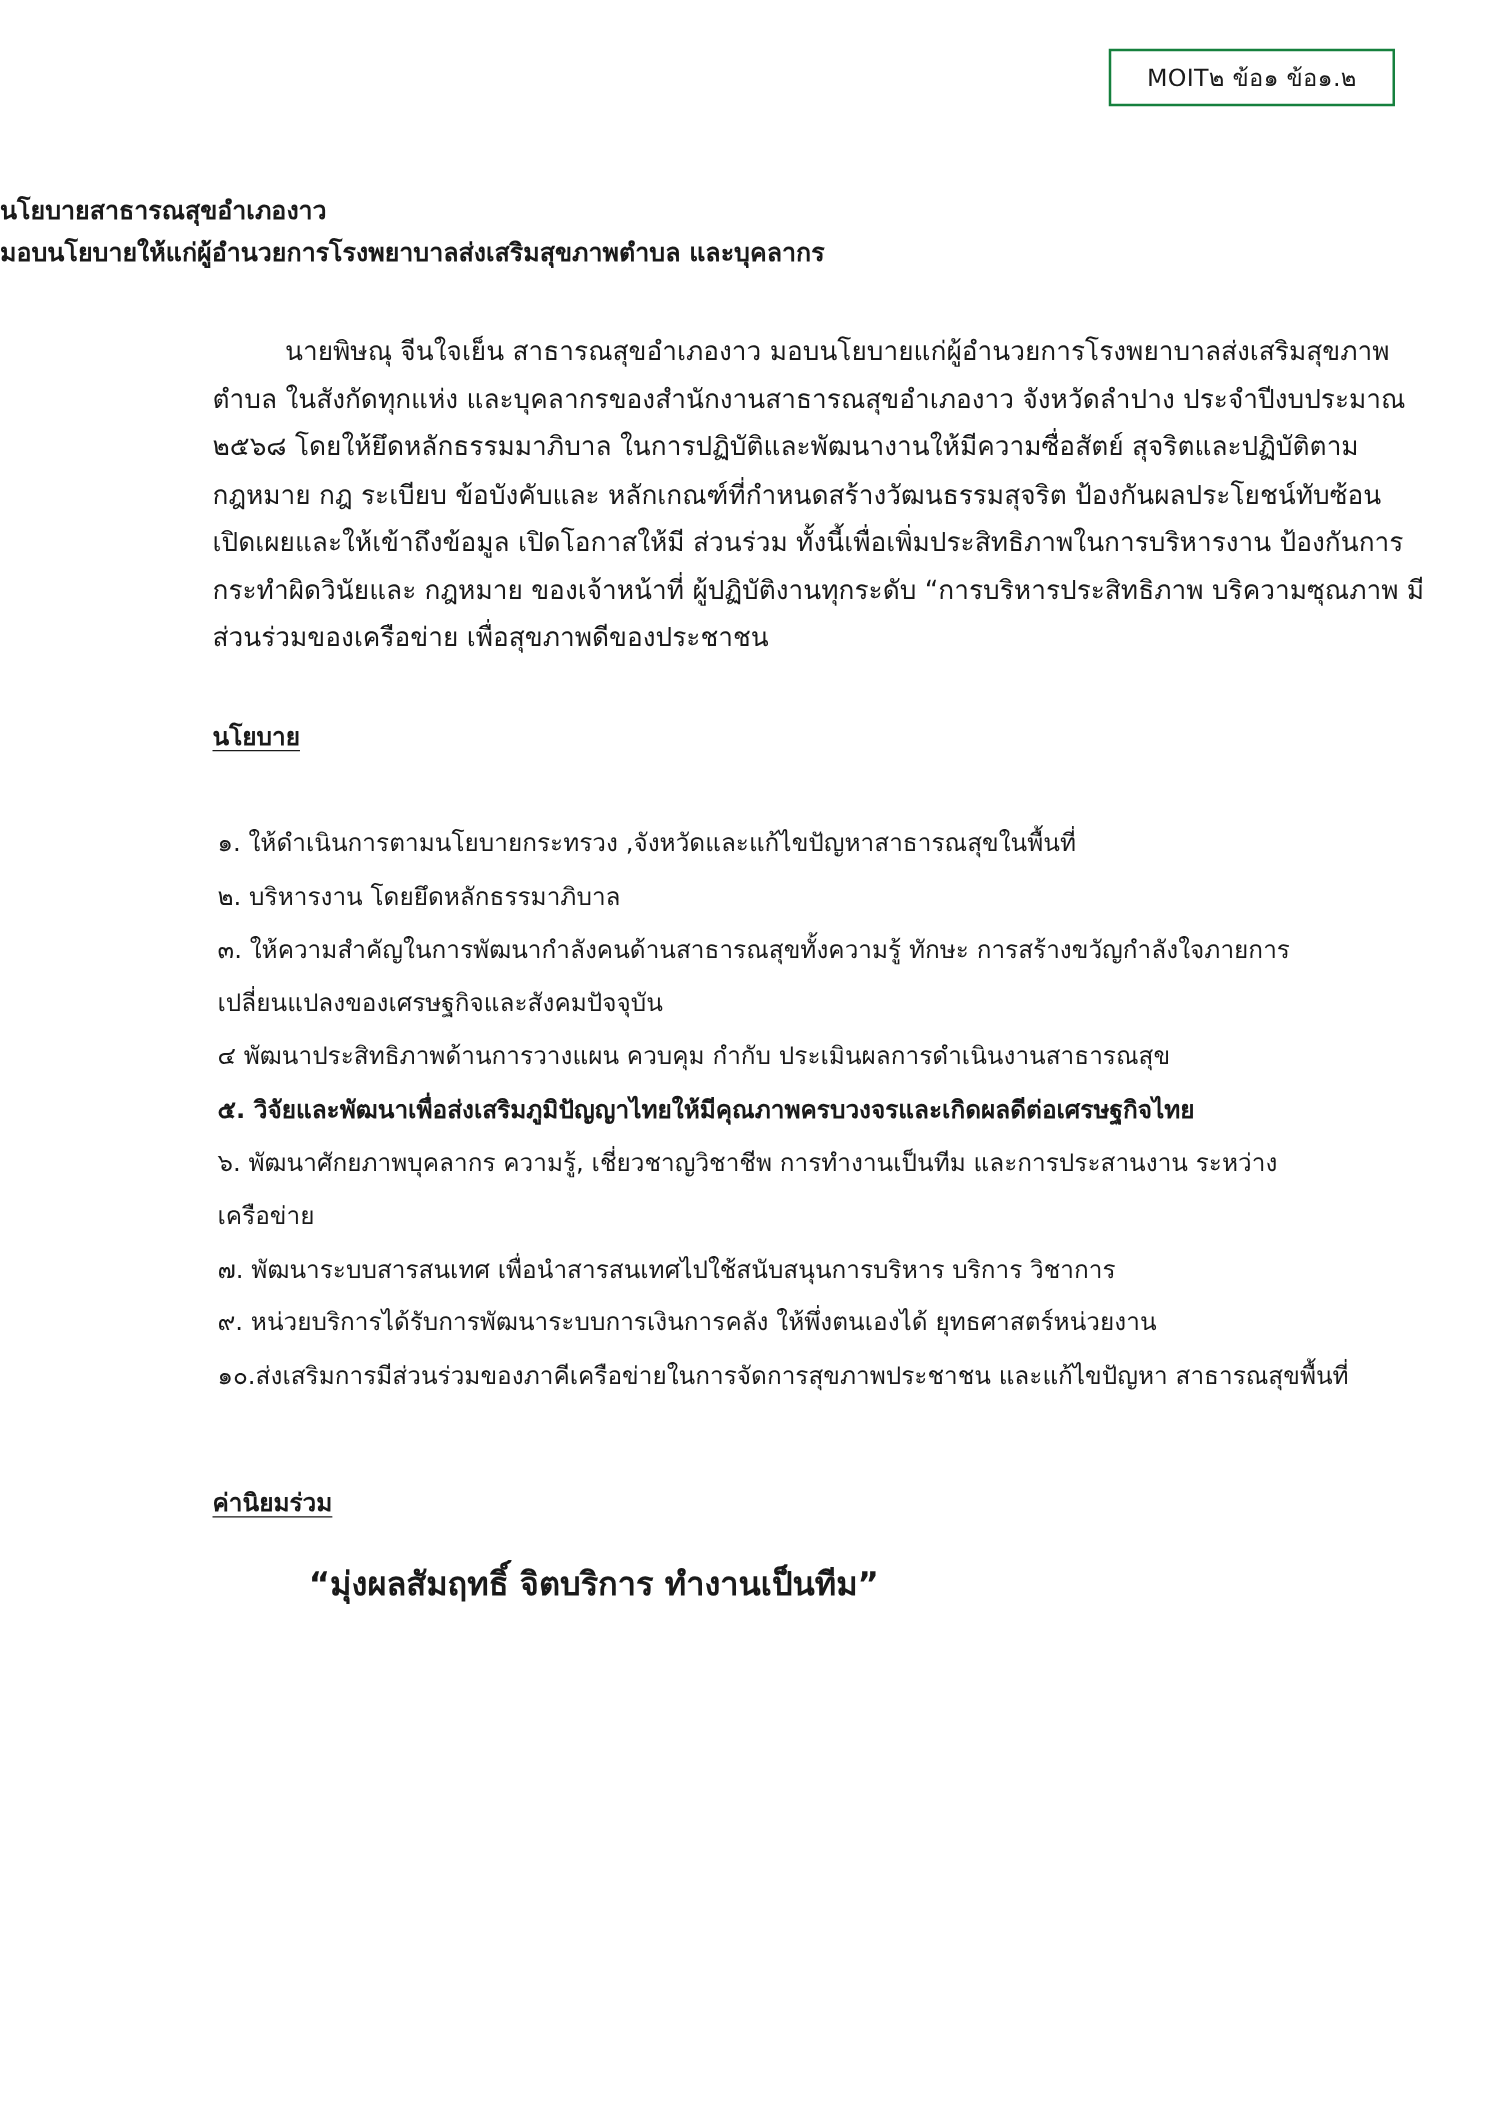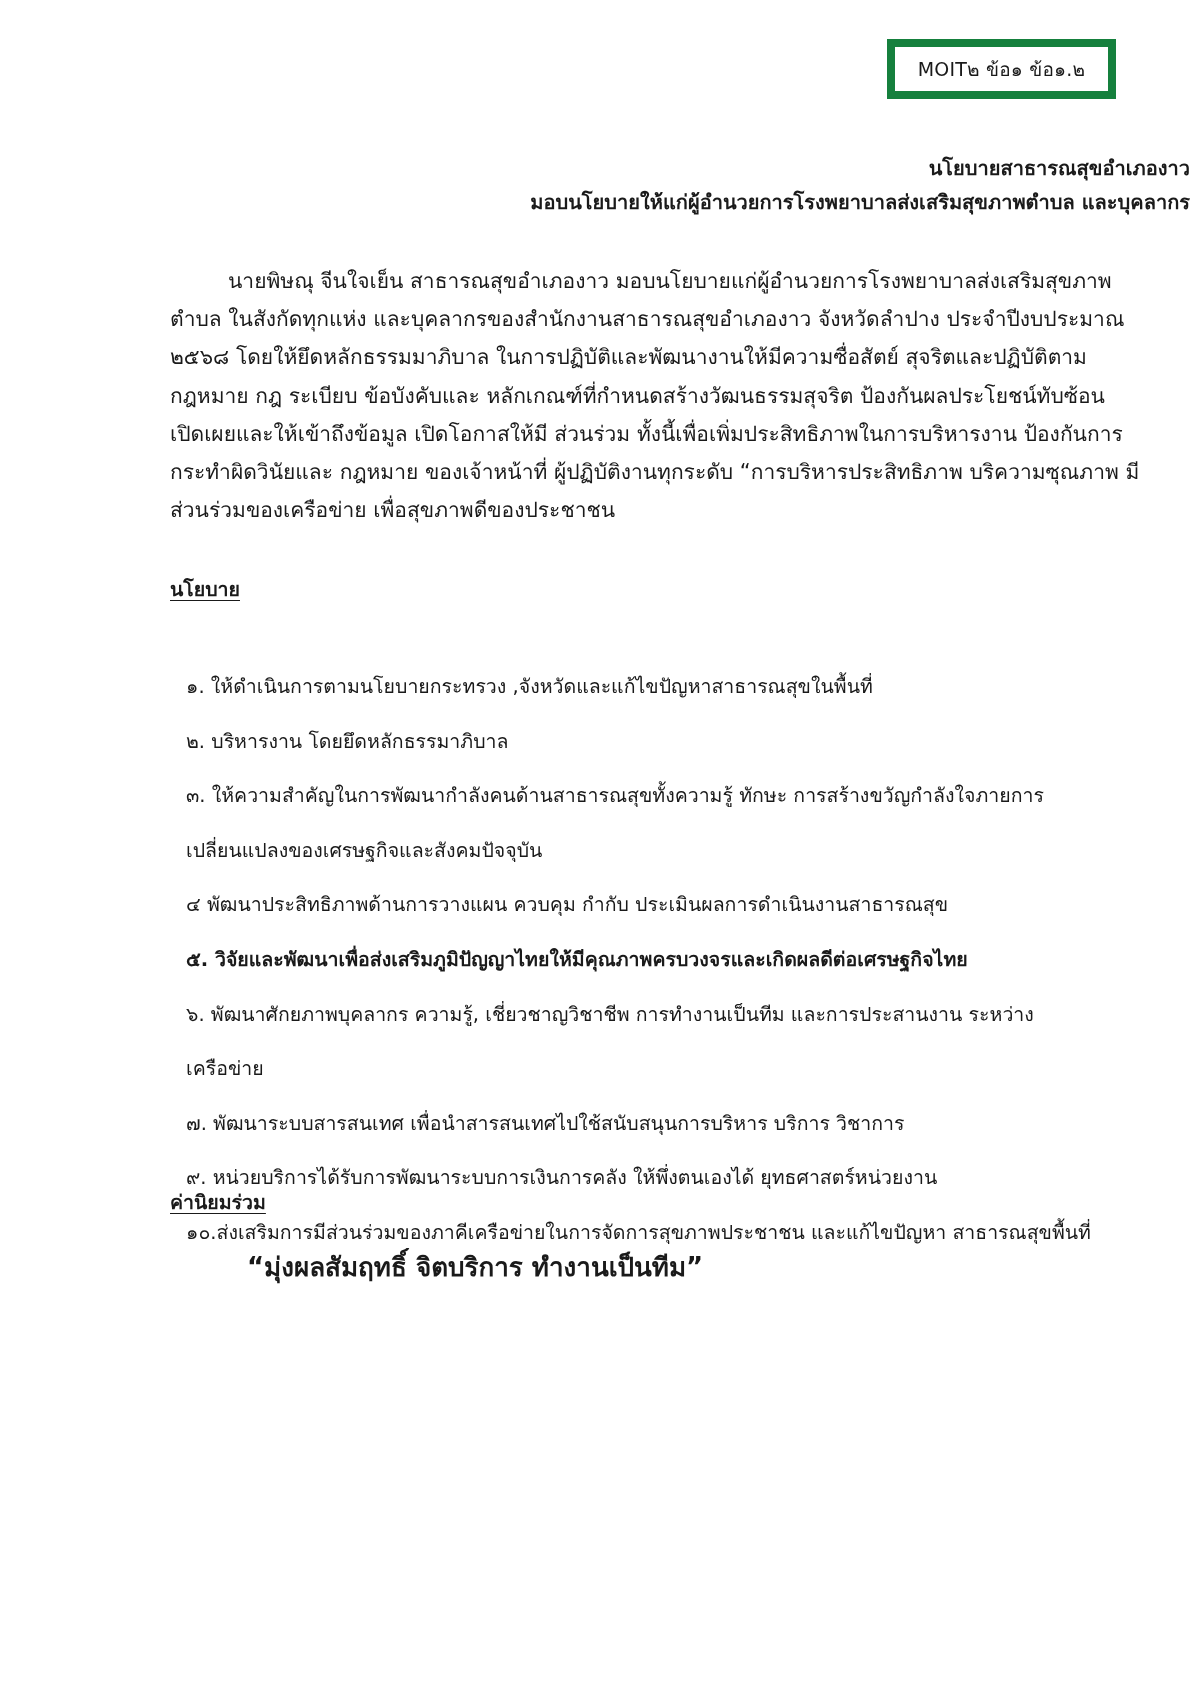--- a/index.html
+++ b/index.html
@@ -13,34 +13,34 @@
       position: relative;
       font-family: "DejaVu Sans", "Liberation Sans", sans-serif;
       color: #1a1a1a;
       overflow: hidden;
     }
     .ref-box {
       position: absolute;
       left: 887px;
       top: 39px;
       width: 229px;
-      height: 60px;
-      border: 8px solid #15803d;
+      height: 46px;
+      border: 2px solid #15803d;
       box-sizing: border-box;
       display: flex;
       align-items: center;
       justify-content: center;
       font-size: 19px;
       letter-spacing: 0.2px;
     }
     .title {
       position: absolute;
       left: 0;
       width: 1190px;
-      text-align: right;
+      text-align: left;
       font-weight: bold;
       font-size: 20px;
     }
     .title.t1 { top: 152px; }
     .title.t2 { top: 186px; }
     .intro {
       position: absolute;
       left: 170px;
       top: 262px;
       width: 923px;
@@ -66,21 +66,21 @@
       left: 170px;
       top: 652px;
       width: 960px;
       font-size: 19.5px;
       line-height: 38.6px;
       margin: 0;
       padding: 0;
       list-style: none;
     }
     .policy-list li {
-      margin: 16px;
+      margin: 4px;
       padding: 0;
     }
     .policy-list li.bold { font-weight: bold; }
     .values-quote {
       position: absolute;
       left: 247px;
       top: 1246px;
       font-weight: bold;
       font-size: 26px;
     }

